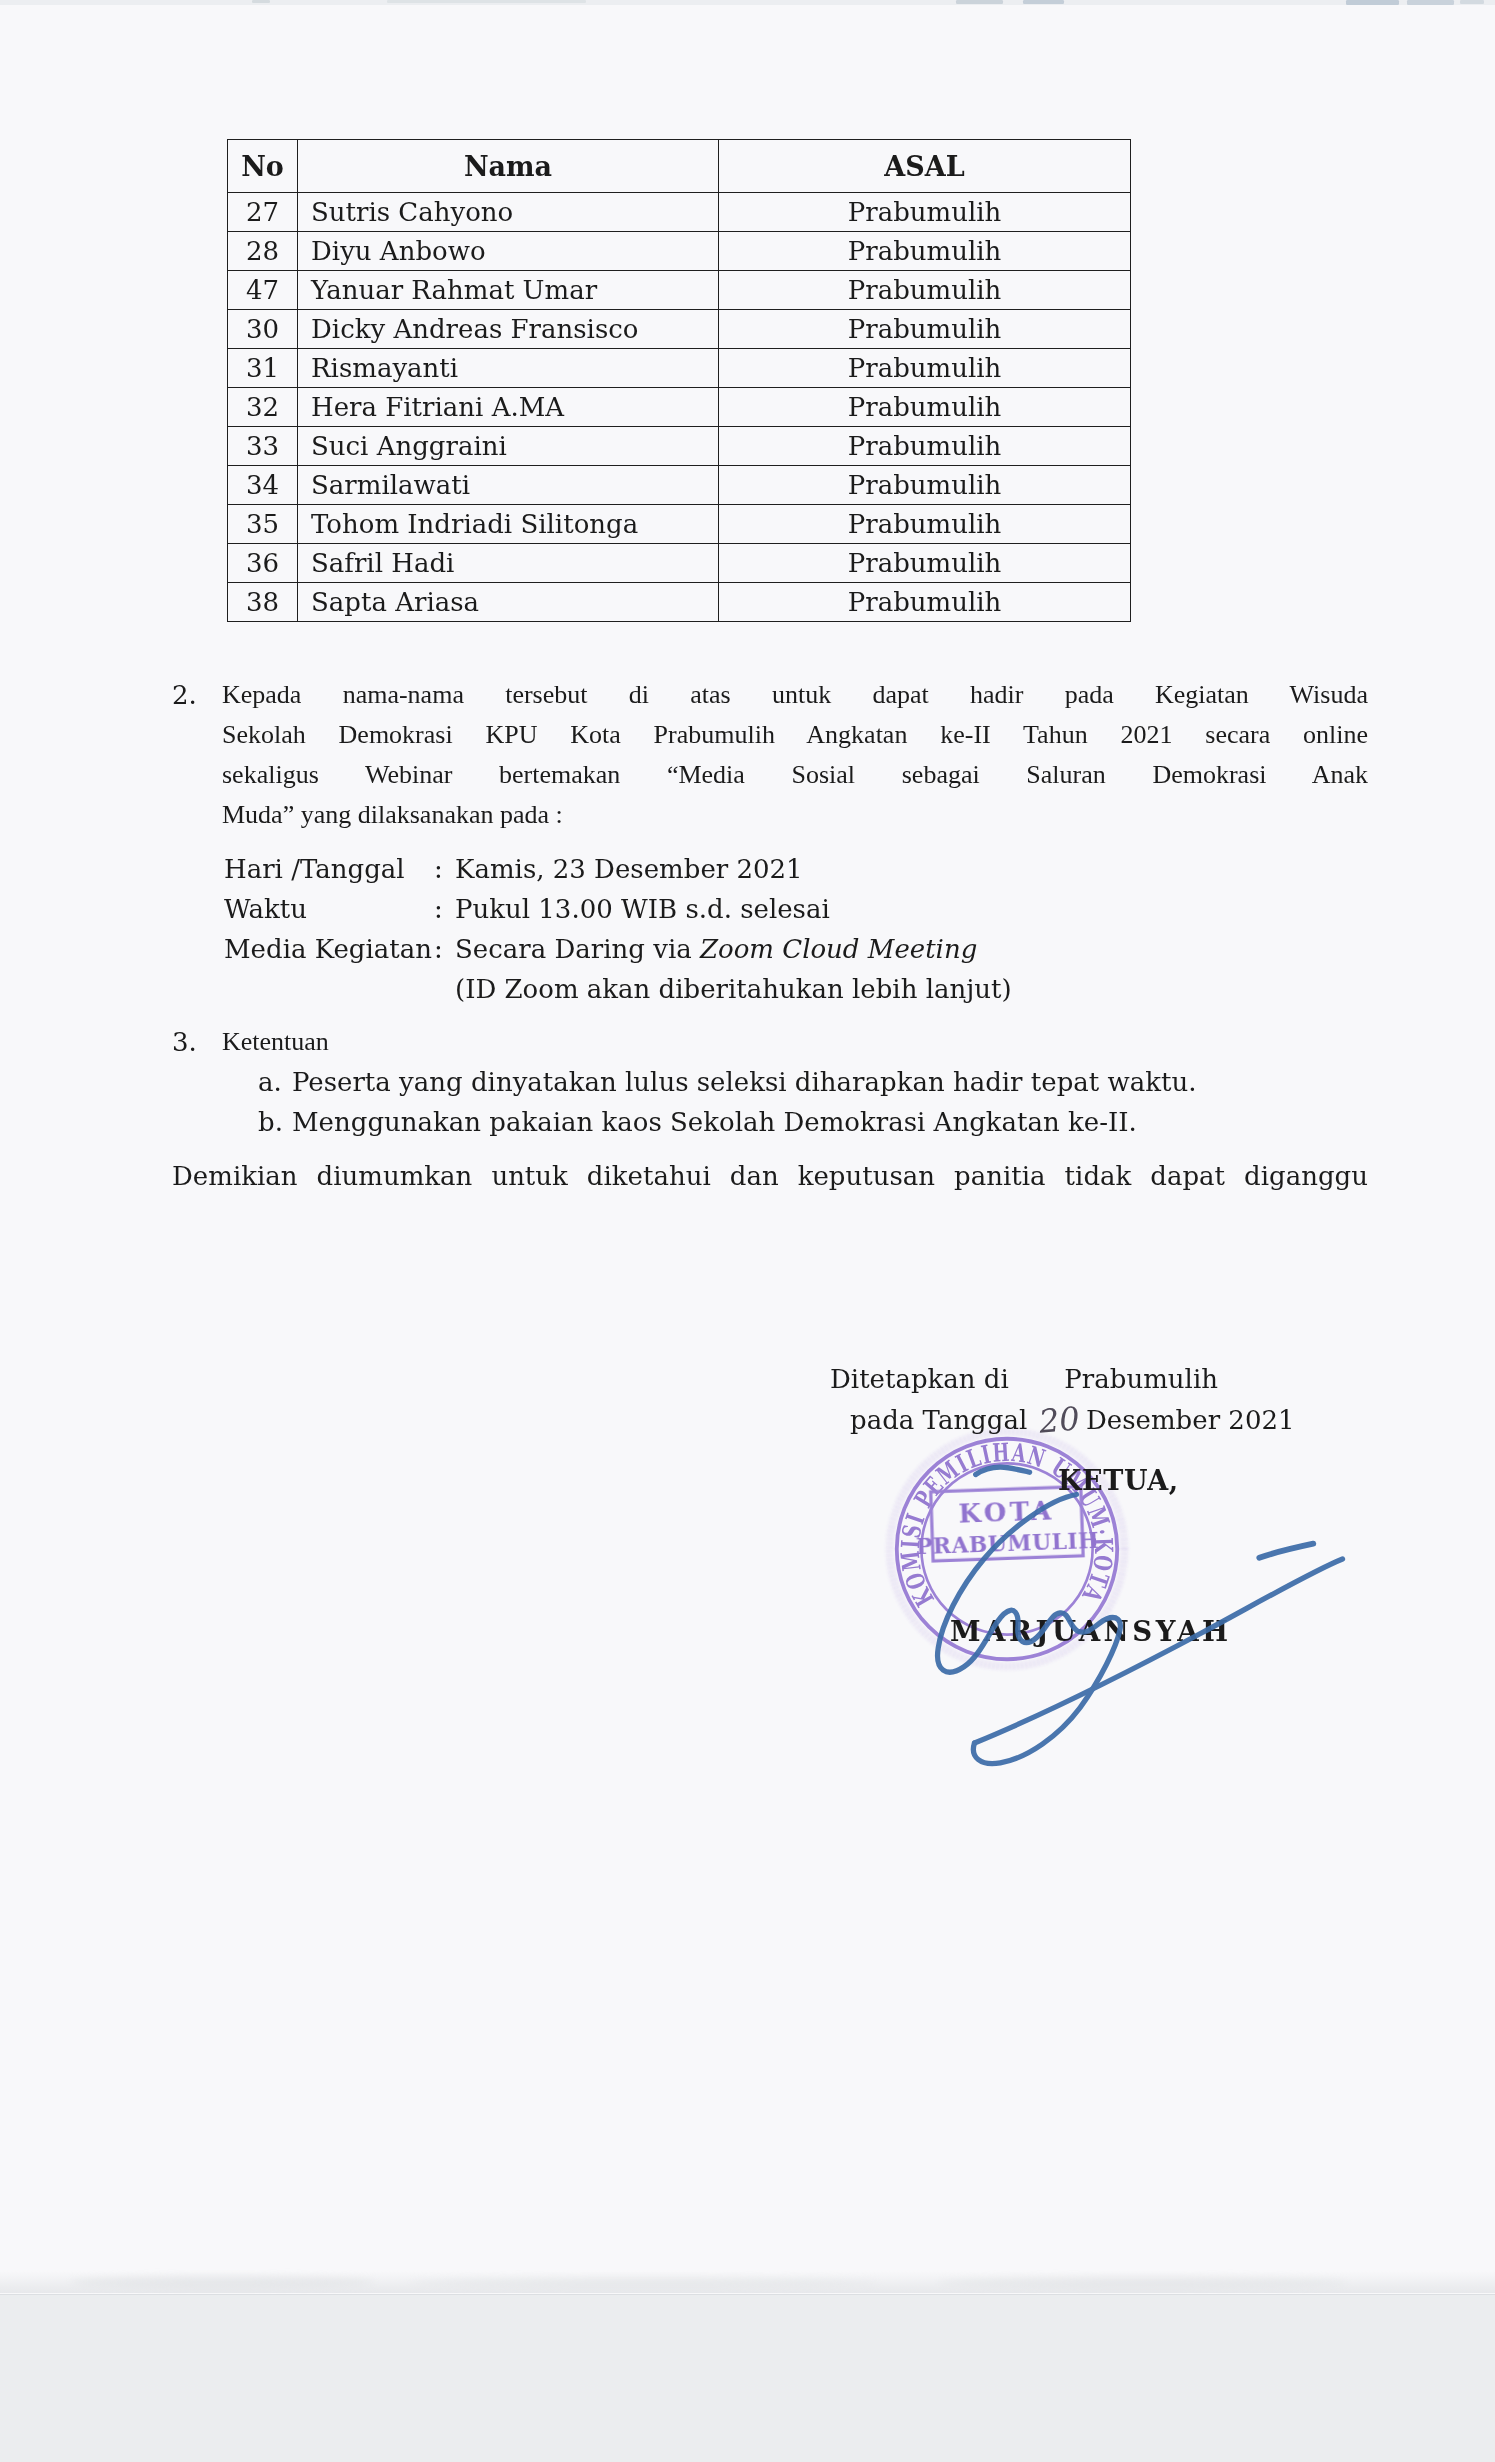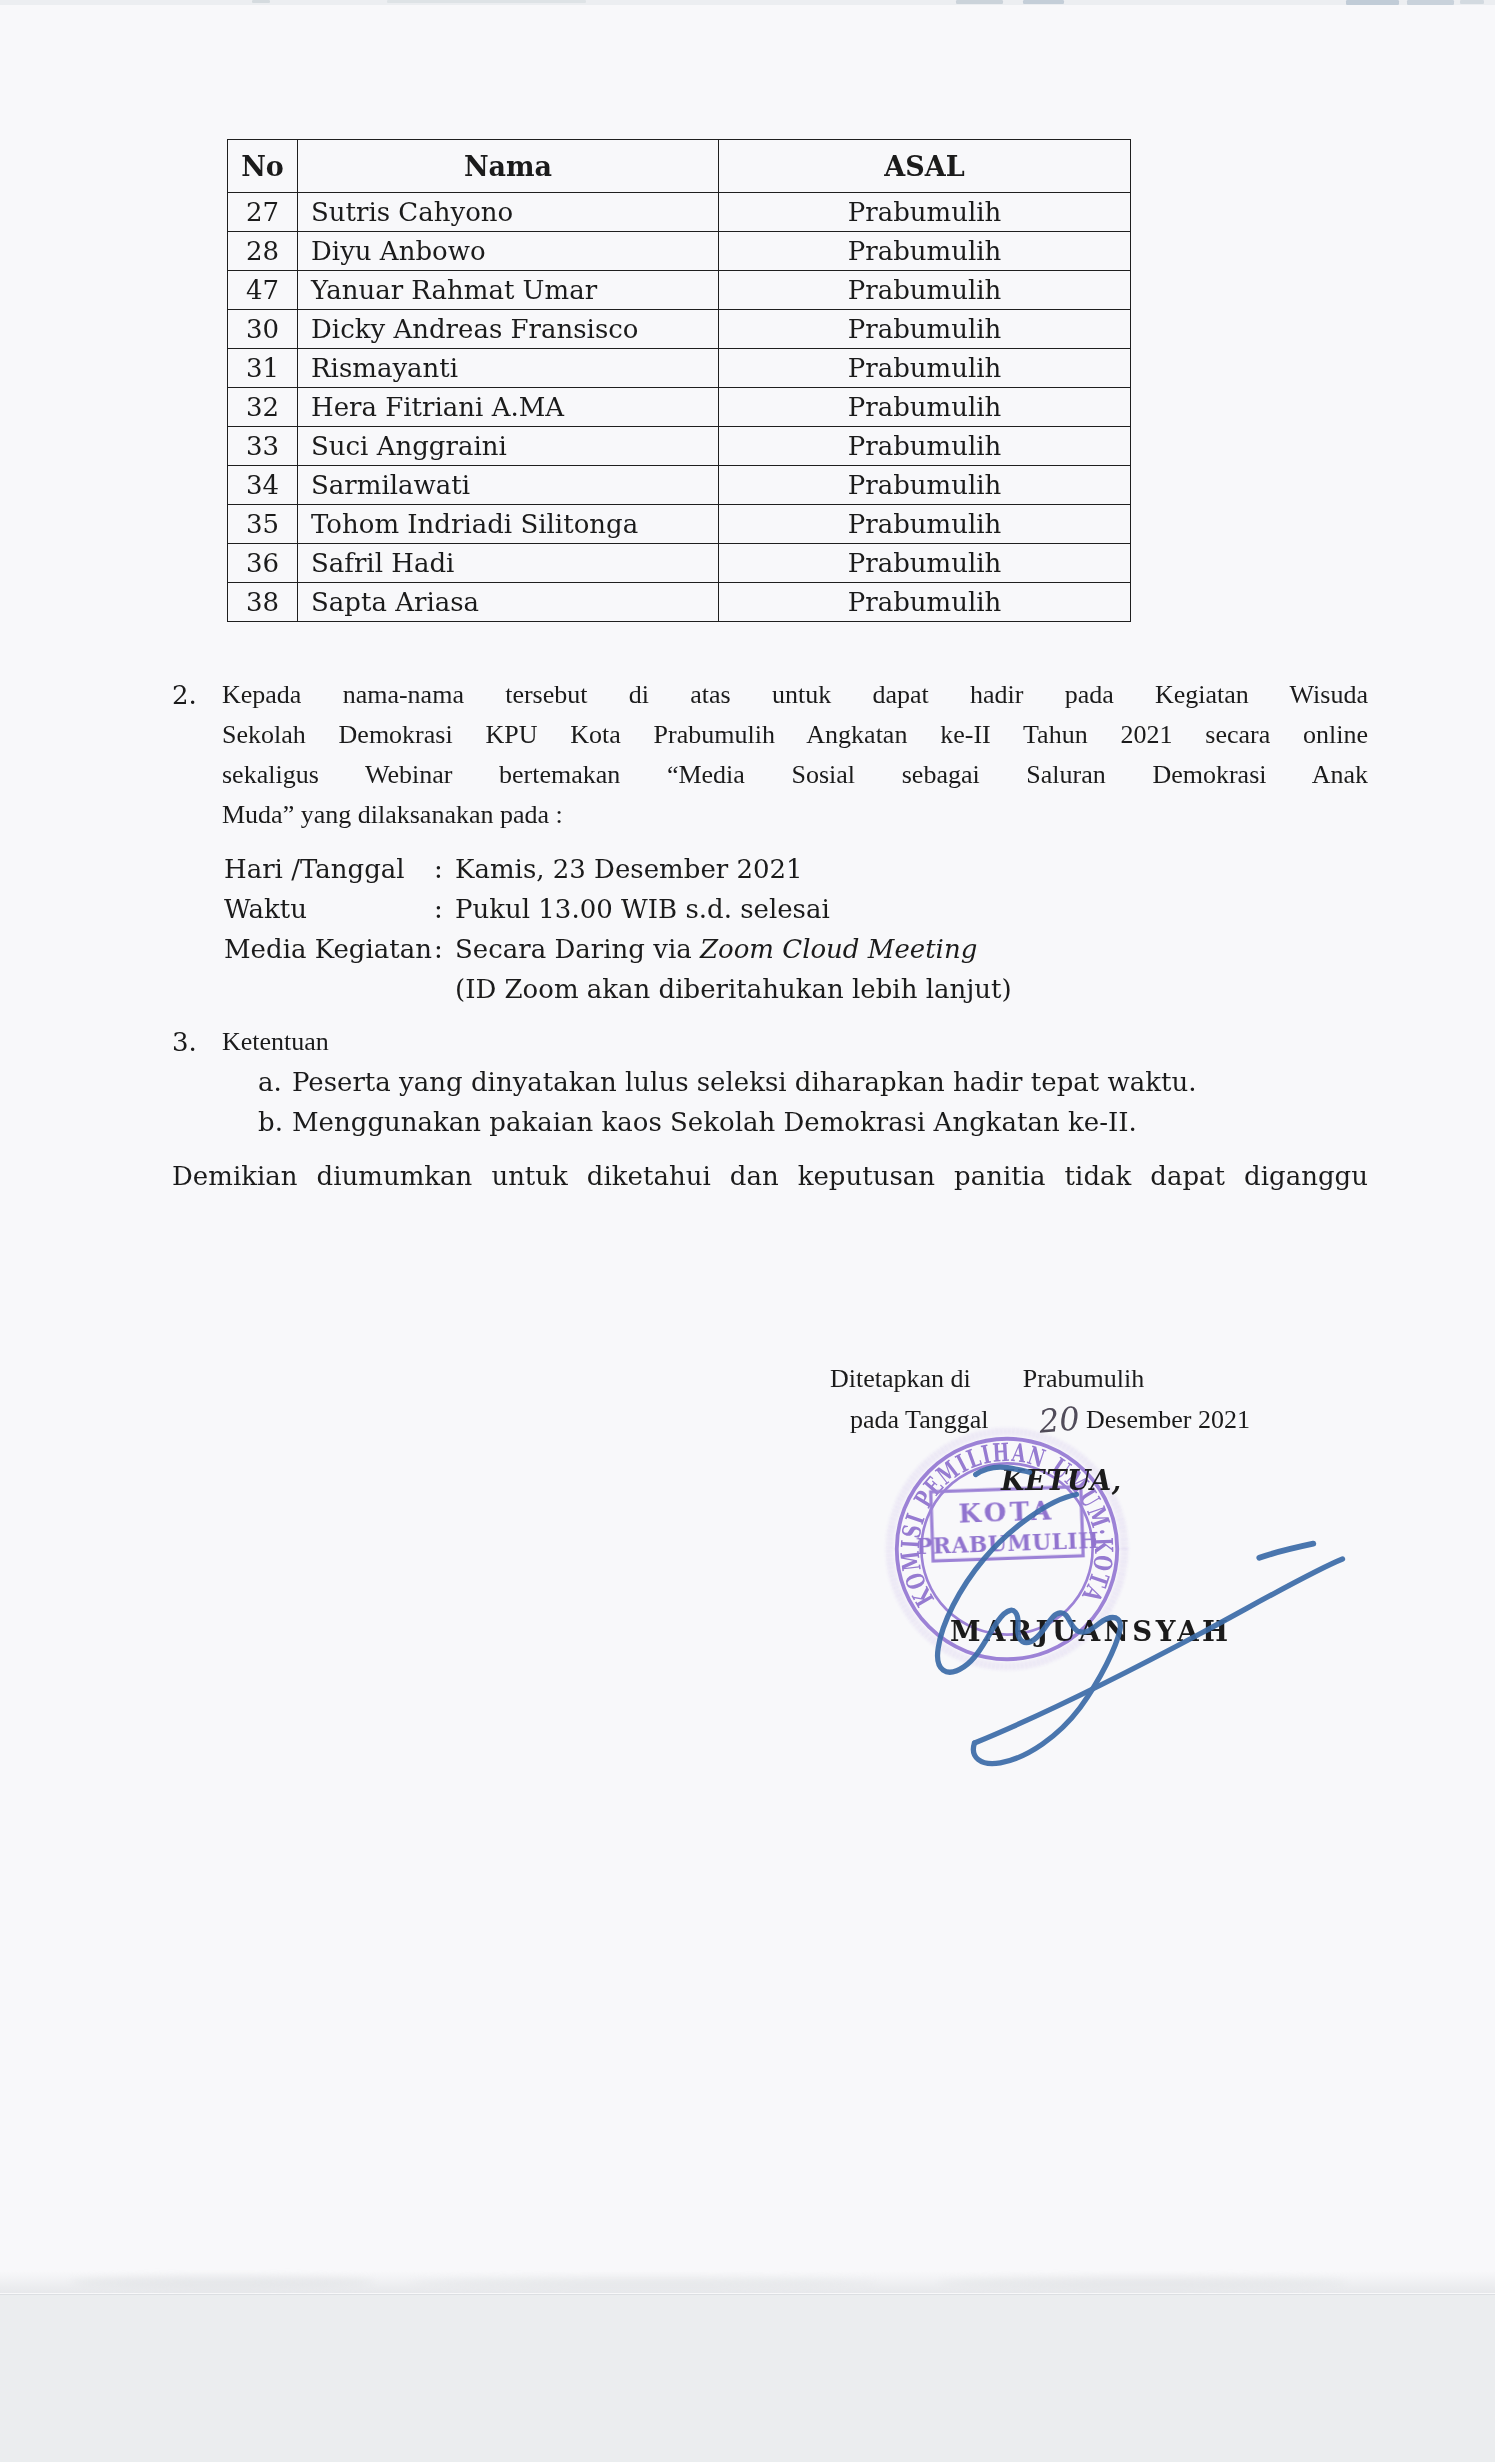--- a/index.html
+++ b/index.html
@@ -40,21 +40,21 @@
   .ptext{margin-left:50px;font-family:Liberation Serif, serif;}
   .jline{text-align:justify;text-align-last:justify;}
   .lastline{text-align:left;}
   .details-row{position:absolute;left:224px;display:grid;grid-template-columns:210px 21px auto;}
   .note{left:455px;}
   .subitem{left:258px;}
   .subletter{display:inline-block;width:34px;}
   .italic{font-style:italic;}
 
   
-  .sigline{font-size:26px;white-space:nowrap;font-family:Liberation Serif, serif;}
+  .sigline{font-size:26px;white-space:nowrap;}
   .ketua{font-size:27px;font-weight:bold;letter-spacing:0.6px;}
   .nama-ketua{font-size:27.6px;font-weight:bold;letter-spacing:3.5px;}
   .handwritten-day{font-size:32px;font-style:italic;color:#433e4d;
     transform:rotate(-5deg);opacity:.92;}
   .stamp-svg{left:878px;top:1420px;width:258px;height:258px;mix-blend-mode:multiply;}
   .sig-svg{left:821px;top:1431px;width:586px;height:352px;}
 </style>
 </head>
 <body>
 
@@ -210,21 +210,21 @@
       <textPath href="#ringPath" textLength="648" lengthAdjust="spacingAndGlyphs">KOMISI PEMILIHAN UMUM·KOTA</textPath>
     </text>
     <g transform="rotate(-2 220 180)" filter="url(#sblur)">
       <rect x="92" y="118" width="256" height="118" fill="none" stroke="#9a7cd8" stroke-width="5.5"></rect>
       <text x="220" y="172" text-anchor="middle" font-family="DejaVu Serif, Liberation Serif, serif" font-size="44" font-weight="bold" fill="#8d6cd0" letter-spacing="6">KOTA</text>
       <text x="220" y="223" text-anchor="middle" font-family="DejaVu Serif, Liberation Serif, serif" font-size="37" font-weight="bold" fill="#8d6cd0" letter-spacing="1">PRABUMULIH</text>
     </g>
   </g>
 </svg>
 
-<div class="abs ketua" style="left:1001px;top:1465px;font-style:italic;">KETUA,</div>
+<div class="abs ketua" style="left:1058px;top:1465px;">KETUA,</div>
 <div class="abs nama-ketua" style="left:950px;top:1615px;">MARJUANSYAH</div>
 
 <svg class="abs sig-svg" viewBox="1400 2440 1000 600">
   <g fill="none" stroke="#3c6ca8" stroke-width="9" stroke-linecap="round" opacity="0.92">
     <path d="M 1664,2514 C 1694,2494 1722,2502 1756,2510"></path>
     <path d="M 1836,2548
       C 1790,2556 1722,2606 1678,2658
       C 1636,2708 1606,2768 1600,2810
       C 1594,2848 1614,2862 1644,2842
       C 1676,2820 1690,2772 1712,2752

